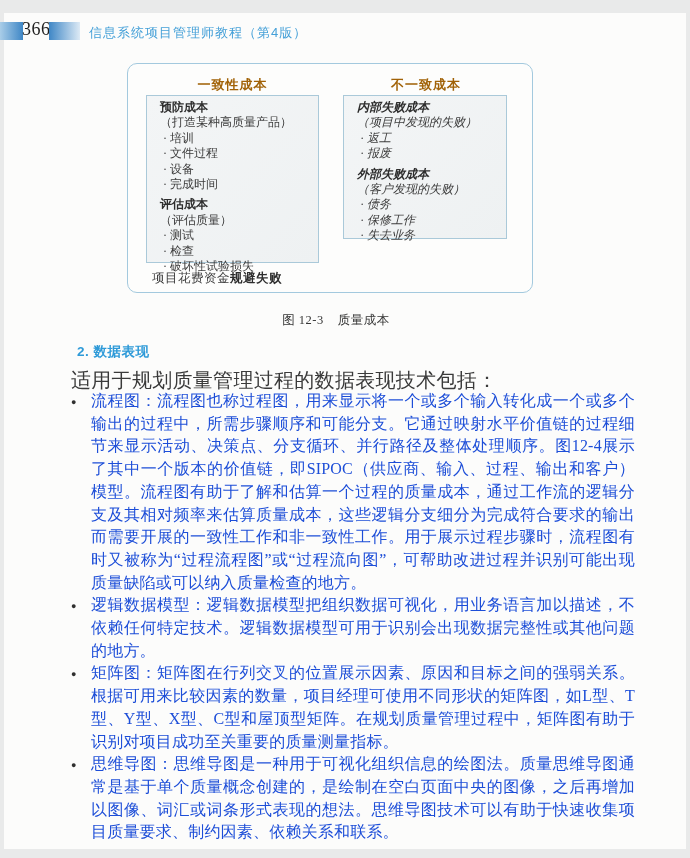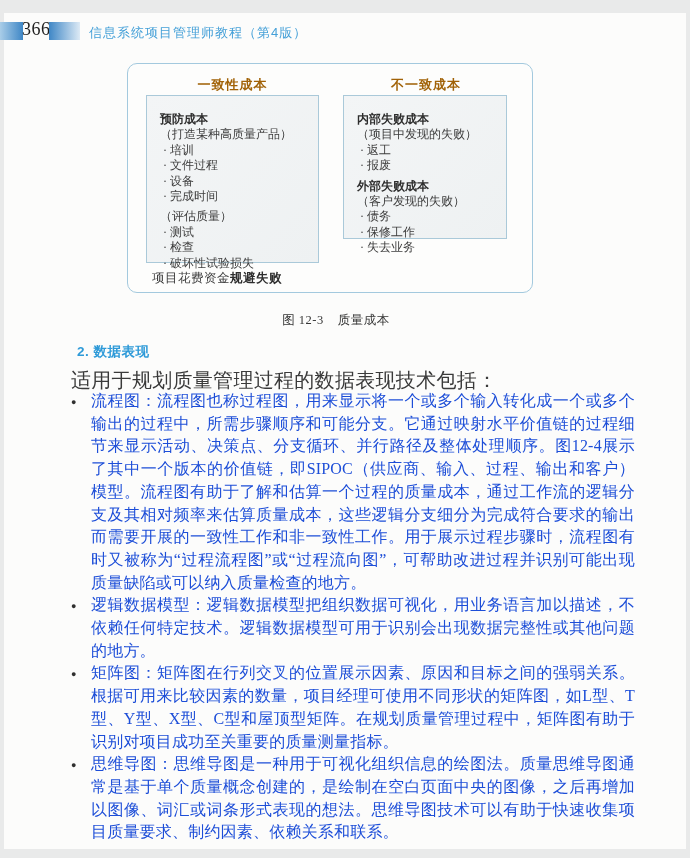--- a/index.html
+++ b/index.html
@@ -39,25 +39,25 @@
     position:absolute; top:12px; text-align:center;
     font-family:"Liberation Sans","DejaVu Sans",sans-serif;
     font-weight:bold; font-size:13px; color:#a16207; letter-spacing:1px;
   }
   .col-header.left  { left:18px;  width:173px; }
   .col-header.right { left:215px; width:166px; }
   .inner-box {
     position:absolute; top:31px;
     border:1px solid #aac9d9;
     background:linear-gradient(135deg,#f3f5f6,#eef1f2);
-    padding:16px 0 0 13px;
+    padding:4px 0 0 13px;
     font-size:12px; line-height:15.4px; color:#3c3c3c;
   }
   .inner-box.left  { left:18px;  width:173px; height:168px; }
-  .inner-box.right { left:215px; width:164px; height:144px; }
+  .inner-box.right { left:215px; width:164px; height:144px;font-style:italic; }
   .ib-title { font-family:"Liberation Sans","DejaVu Sans",sans-serif; font-weight:bold; font-size:12px; color:#2d2d2d; }
   .ib-sub   { }
   .ib-item .dot { display:inline-block; width:10px; text-align:center; }
   .ib-gap { height:5px; }
   .box-footer {
     position:absolute; font-size:12.5px; color:#3c3c3c; letter-spacing:0.5px; white-space:nowrap;
   }
   .box-footer b { font-family:"Liberation Sans","DejaVu Sans",sans-serif; font-weight:bold; color:#2d2d2d; }
   .box-footer.left  { left:24px;  top:206px; }
   .box-footer.right { left:212px; top:186px; }
@@ -106,20 +106,21 @@
     <div class="col-header right">不一致成本</div>
 
     <div class="inner-box left">
       <div class="ib-title">预防成本</div>
       <div class="ib-sub">（打造某种高质量产品）</div>
       <div class="ib-item"><span class="dot">·</span><span>培训</span></div>
       <div class="ib-item"><span class="dot">·</span><span>文件过程</span></div>
       <div class="ib-item"><span class="dot">·</span><span>设备</span></div>
       <div class="ib-item"><span class="dot">·</span><span>完成时间</span></div>
       <div class="ib-gap"></div>
+      <div class="ib-title">评估成本</div>
       <div class="ib-sub">（评估质量）</div>
       <div class="ib-item"><span class="dot">·</span><span>测试</span></div>
       <div class="ib-item"><span class="dot">·</span><span>检查</span></div>
       <div class="ib-item"><span class="dot">·</span><span>破坏性试验损失</span></div>
     </div>
 
     <div class="inner-box right">
       <div class="ib-title">内部失败成本</div>
       <div class="ib-sub">（项目中发现的失败）</div>
       <div class="ib-item"><span class="dot">·</span><span>返工</span></div>

